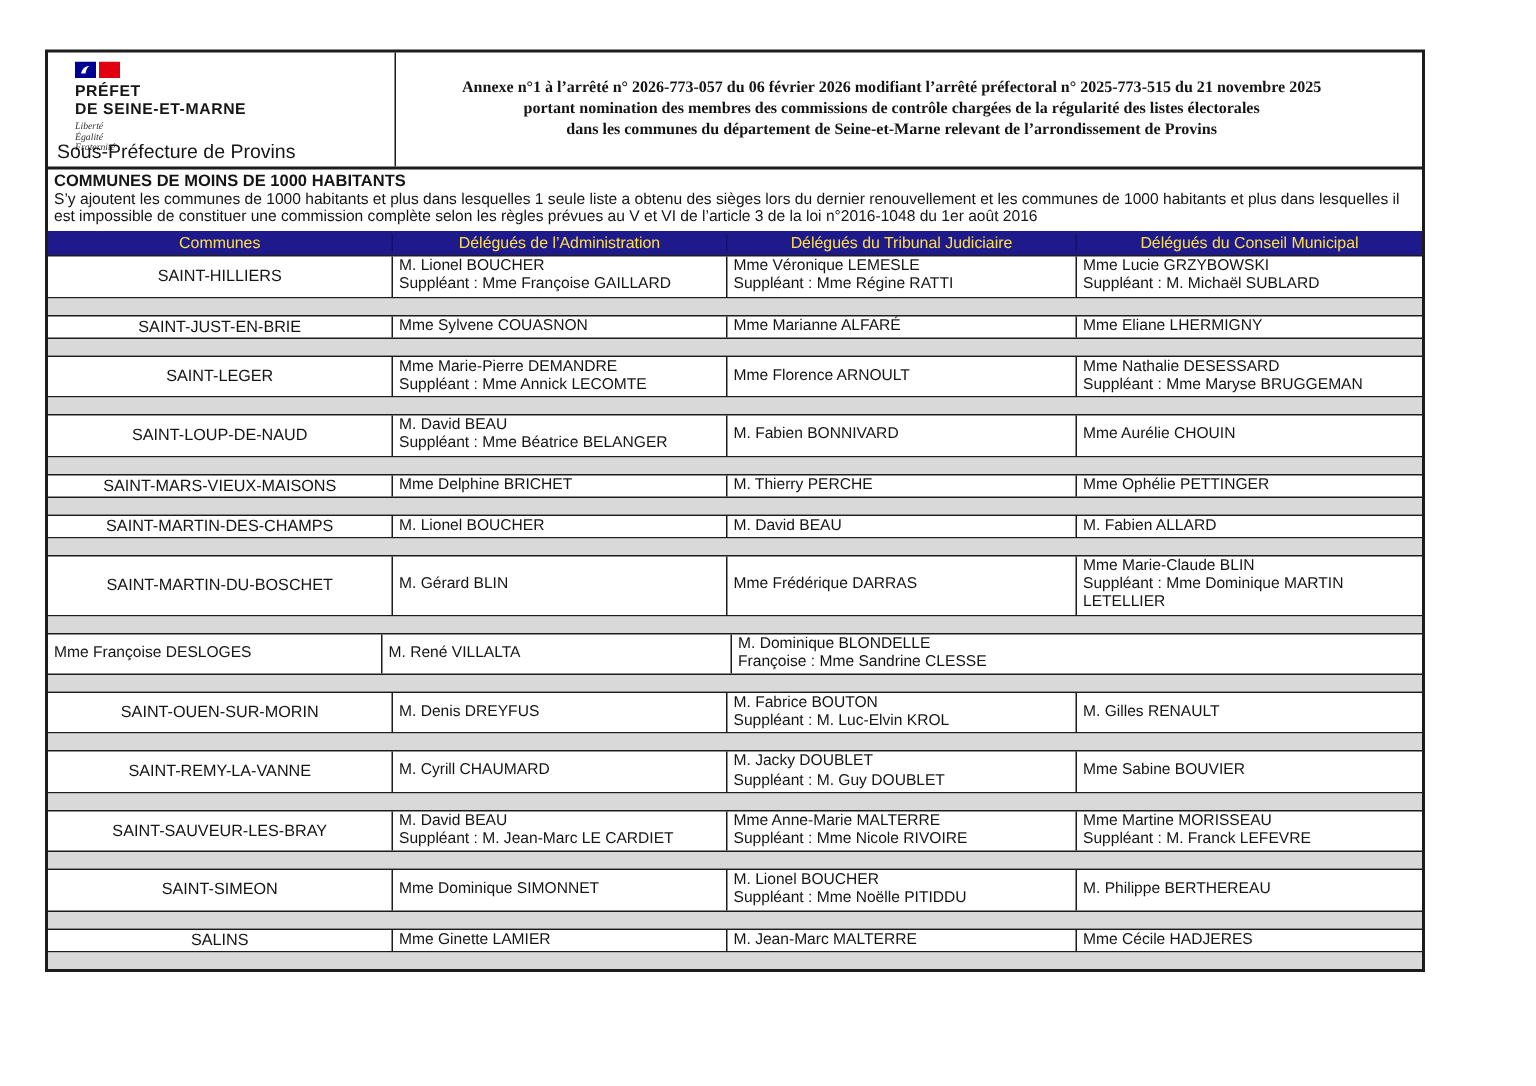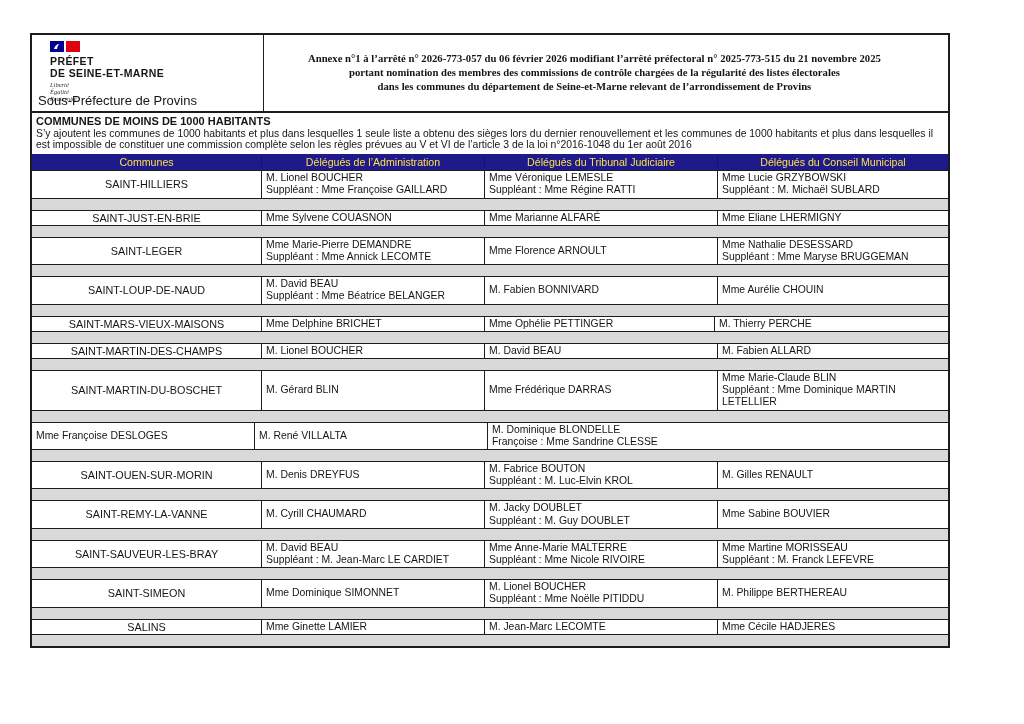--- a/index.html
+++ b/index.html
@@ -155,25 +155,25 @@
           </div>
   </div>
         <div class="spacer"></div>
         <div class="trow">
     <div class="cell commune w0">
             <div>SAINT-MARS-VIEUX-MAISONS</div>
           </div>
     <div class="cell w1">
             <div>Mme Delphine BRICHET</div>
           </div>
+    <div class="cell w2">
+            <div>M. Thierry PERCHE</div>
+          </div>
     <div class="cell w3">
             <div>Mme Ophélie PETTINGER</div>
-          </div>
-    <div class="cell w2">
-            <div>M. Thierry PERCHE</div>
           </div>
   </div>
         <div class="spacer"></div>
         <div class="trow">
     <div class="cell commune w0">
             <div>SAINT-MARTIN-DES-CHAMPS</div>
           </div>
     <div class="cell w1">
             <div>M. Lionel BOUCHER</div>
           </div>
@@ -281,21 +281,21 @@
   </div>
         <div class="spacer"></div>
         <div class="trow">
     <div class="cell commune w0">
             <div>SALINS</div>
           </div>
     <div class="cell w1">
             <div>Mme Ginette LAMIER</div>
           </div>
     <div class="cell w2">
-            <div>M. Jean-Marc LECOMTE</div>
+            <div>M. Jean-Marc MALTERRE</div>
           </div>
     <div class="cell w3">
             <div>Mme Cécile HADJERES</div>
           </div>
   </div>
         <div class="spacer"></div>
       </div>
 
   </div>
 </div>

